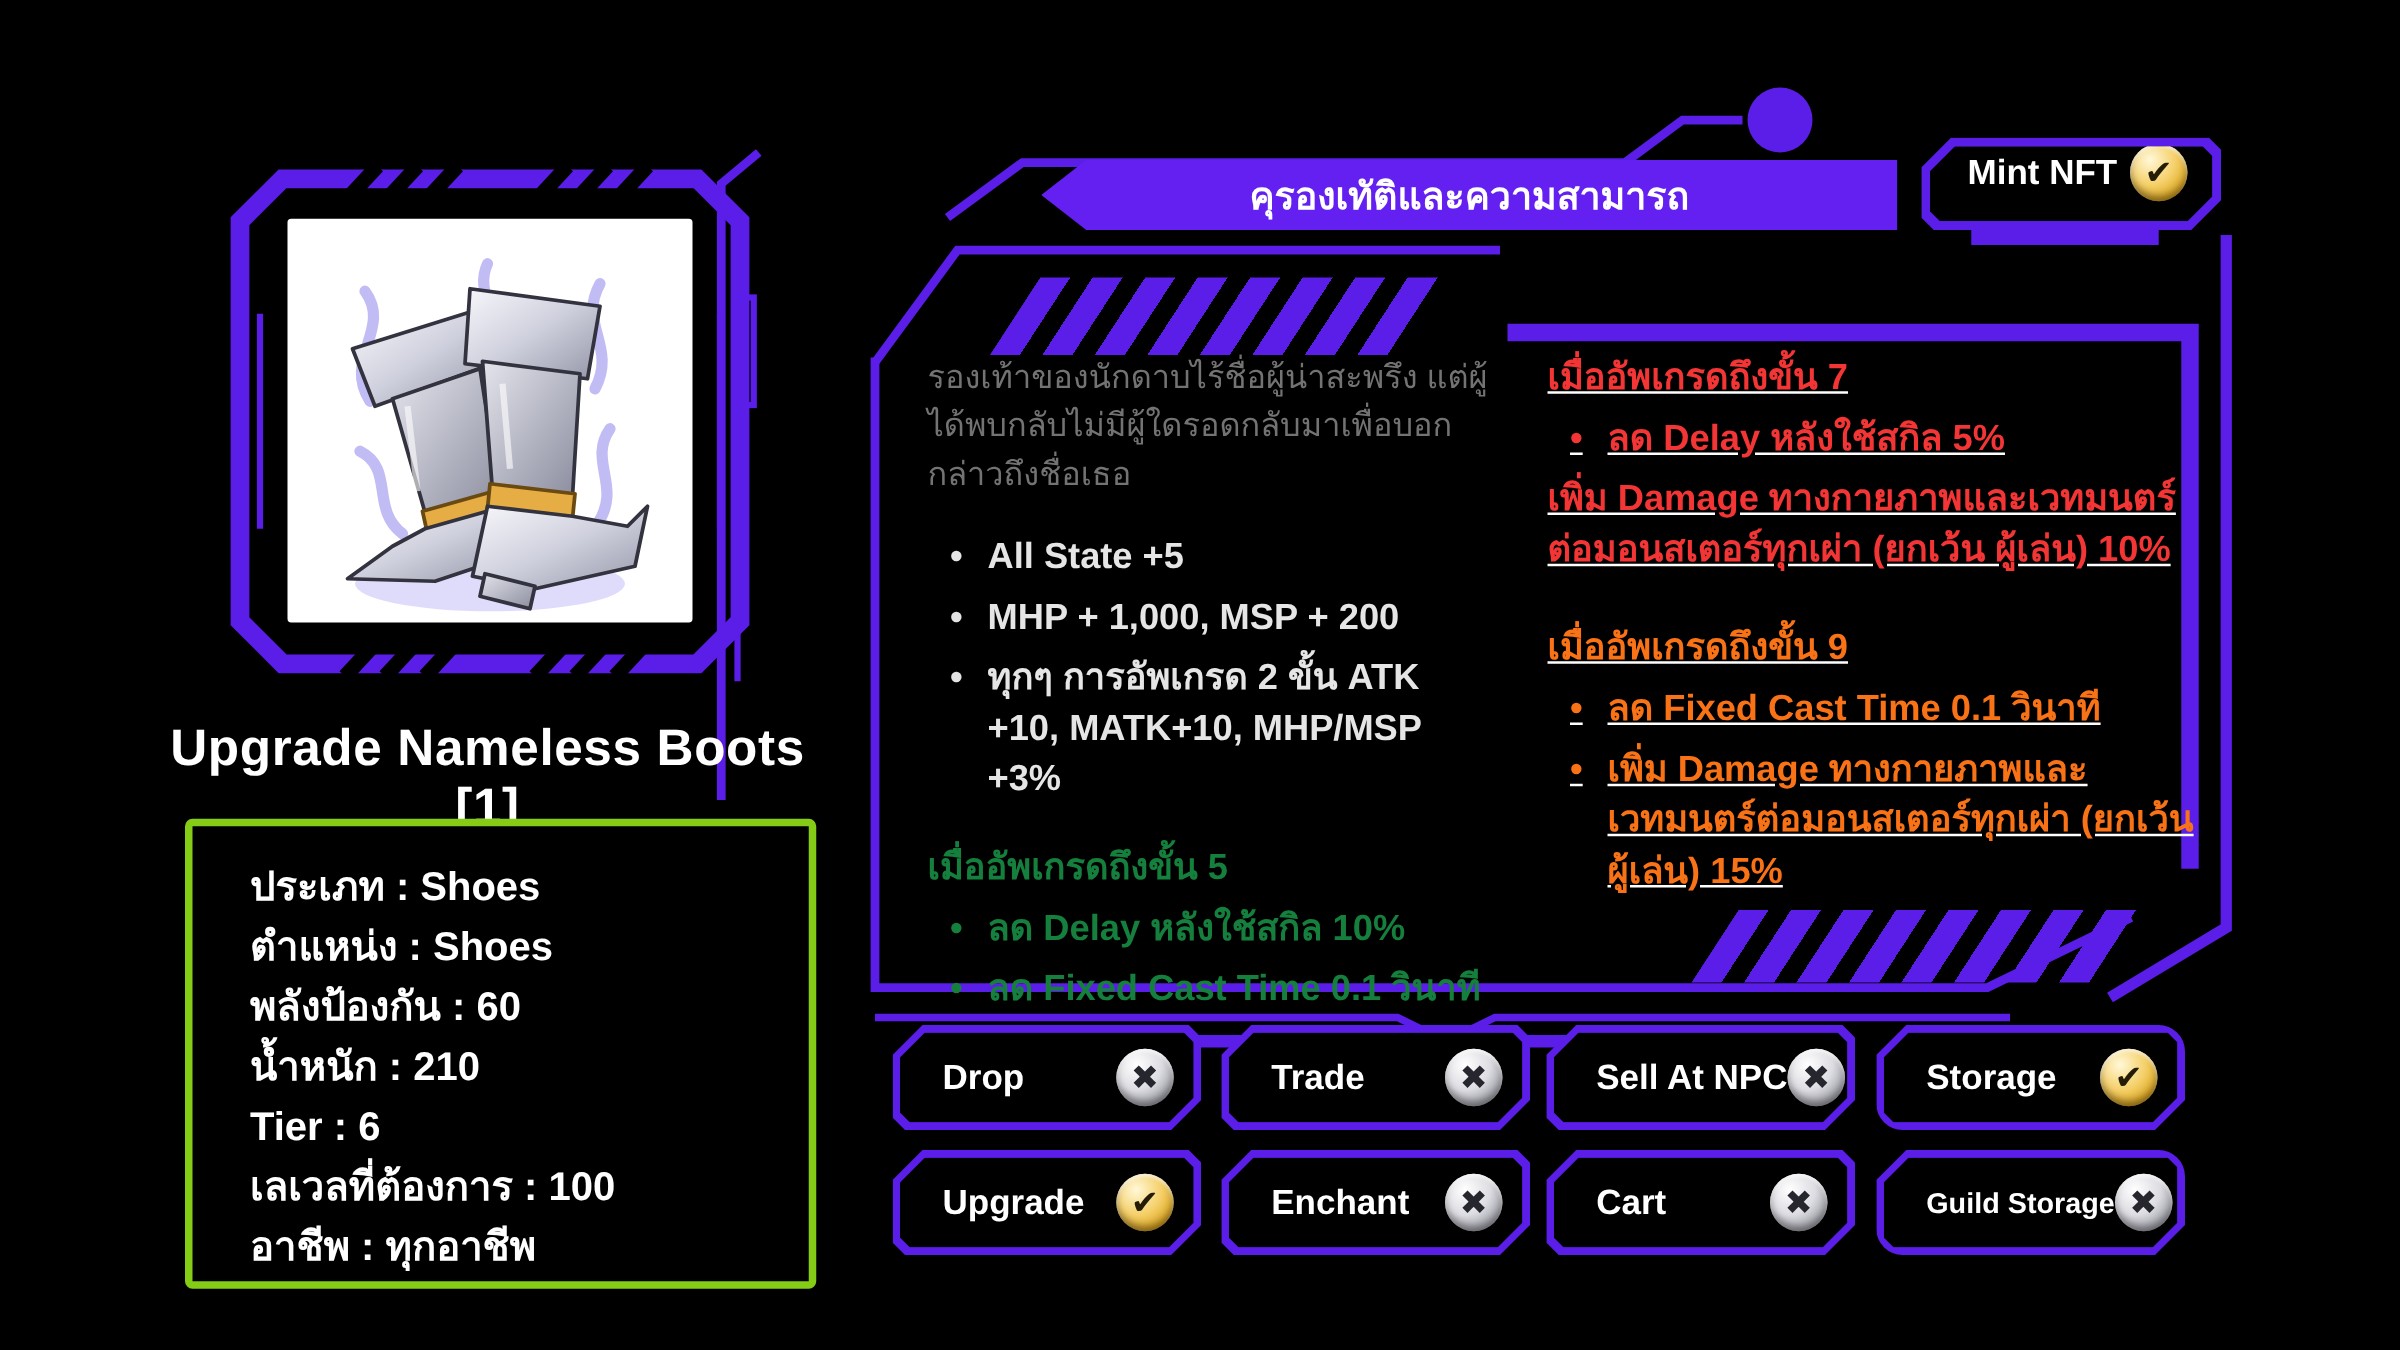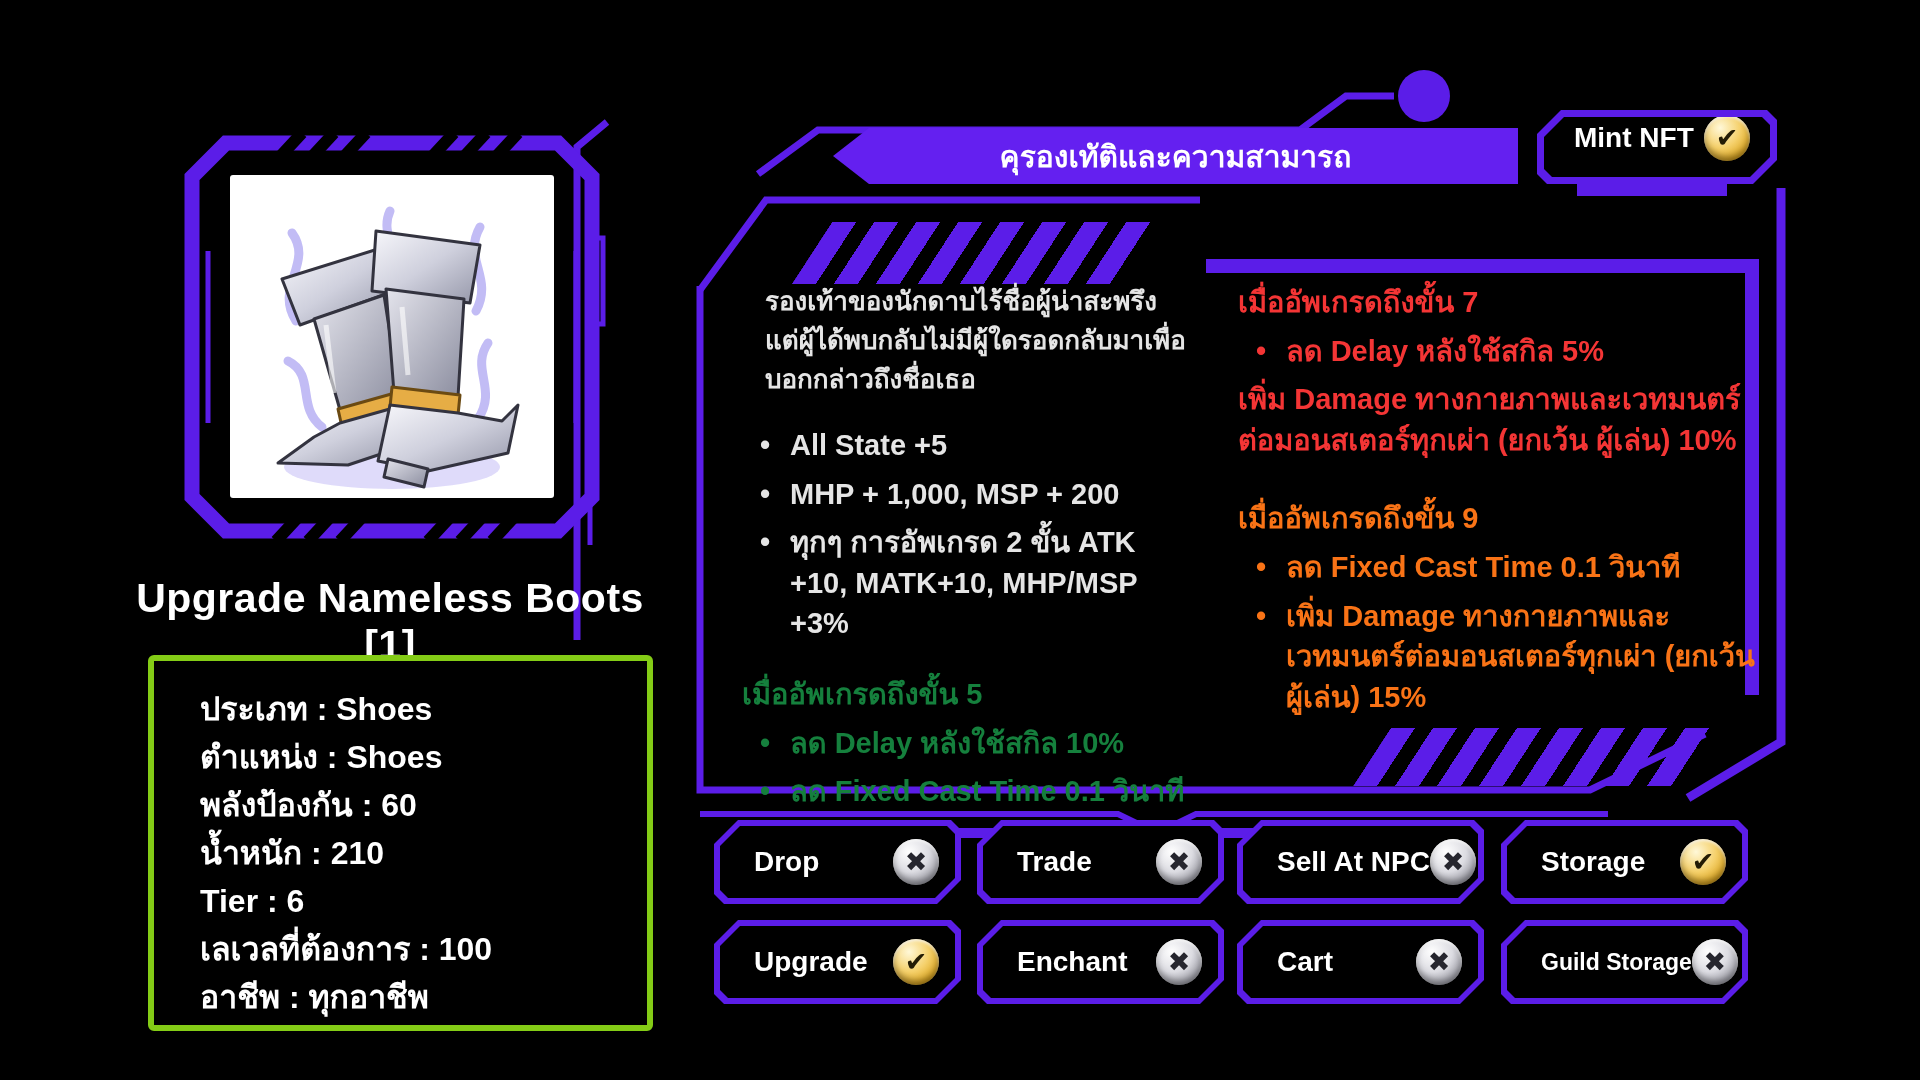--- a/index.html
+++ b/index.html
@@ -37,22 +37,22 @@
   .coin{width:46px;height:46px;border-radius:50%;flex:0 0 46px;
         display:flex;align-items:center;justify-content:center;
         font-size:27px;font-weight:900;line-height:1;}
   .coin[data-kind="cross-icon"]{background:radial-gradient(circle at 35% 28%,#ffffff,#dcdce2 45%,#9a9aa3 78%,#7c7c86);
         color:#26262e;box-shadow:inset 0 -4px 6px rgba(0,0,0,.35),inset 0 2px 3px rgba(255,255,255,.9);}
   .coin[data-kind="check-icon"]{background:radial-gradient(circle at 35% 28%,#fff8d8,#f5d06a 45%,#d9a21b 78%,#a8770e);
         color:#241c05;box-shadow:inset 0 -4px 6px rgba(0,0,0,.4),inset 0 2px 3px rgba(255,255,255,.8);}
 
   
   #col-left{left:742px;top:282px;width:452px;}
-  #col-right{left:1238px;top:282px;width:520px;}
-  .lore{font-size:26px;font-weight:700;line-height:1.5;color:#e5e5e5;margin-left:23px;}
+  #col-right{left:1238px;top:282px;width:520px;text-decoration:underline;}
+  .lore{font-size:26px;font-weight:400;line-height:1.5;color:#737373;}
   .blist{margin:0;padding:0;list-style:none;}
   .blist li{display:flex;gap:16px;font-size:29px;font-weight:800;line-height:1.4;
             margin:8px 0;padding-left:18px;}
   .blist li::before{content:"•";flex:0 0 14px;}
   .sec-heading{font-size:29px;font-weight:800;line-height:1.4;}
   .note{font-size:29px;font-weight:800;line-height:1.4;margin-top:4px;}
   .c-blue{color:#e5e5e5;}  .c-yellow{color:#15803d;}
   .c-red{color:#f43535;}   .c-green{color:#f97316;}
   .mt26{margin-top:26px;}  .mt30{margin-top:30px;}  .mt38{margin-top:38px;}
 
@@ -63,21 +63,21 @@
   #hz-bottom{left:1372px;top:728px;width:322px;height:58px;}
 
   
   .action-btn{width:247px;height:84px;cursor:pointer;}
   .action-btn .octa-inner{inset:6px;padding:0 16px 0 34px;}
   .action-btn .label{font-size:28px;font-weight:800;white-space:nowrap;}
   .action-btn .label.small{font-size:23px;}
   .tab-top{position:absolute;top:-11px;left:30%;width:42%;height:11px;background:#5b1de8;}
   .tab-bottom{position:absolute;bottom:-11px;right:13%;width:46%;height:11px;background:#5b1de8;}
   .r1{top:820px;} .r2{top:920px;}
-  .c1{left:714px;} .c2{left:977px;} .c3{left:1237px;} .c4{left:1501px;}
+  .c1{left:714px;} .c2{left:977px;} .c3{left:1237px;} .c4{left:1501px;border-radius:21px;}
 </style>
 </head>
 <body>
 
 <div id="stage">
 
   <svg class="abs" style="left:0;top:0" width="1920" height="1080" viewBox="0 0 1920 1080" fill="none" stroke="#5b1de8">
 
     <polyline points="758,174 818,130 1300,130 1346,96 1394,96" stroke-width="7"></polyline>
     <circle cx="1424" cy="96" r="26" fill="#5b1de8" stroke="none"></circle>

